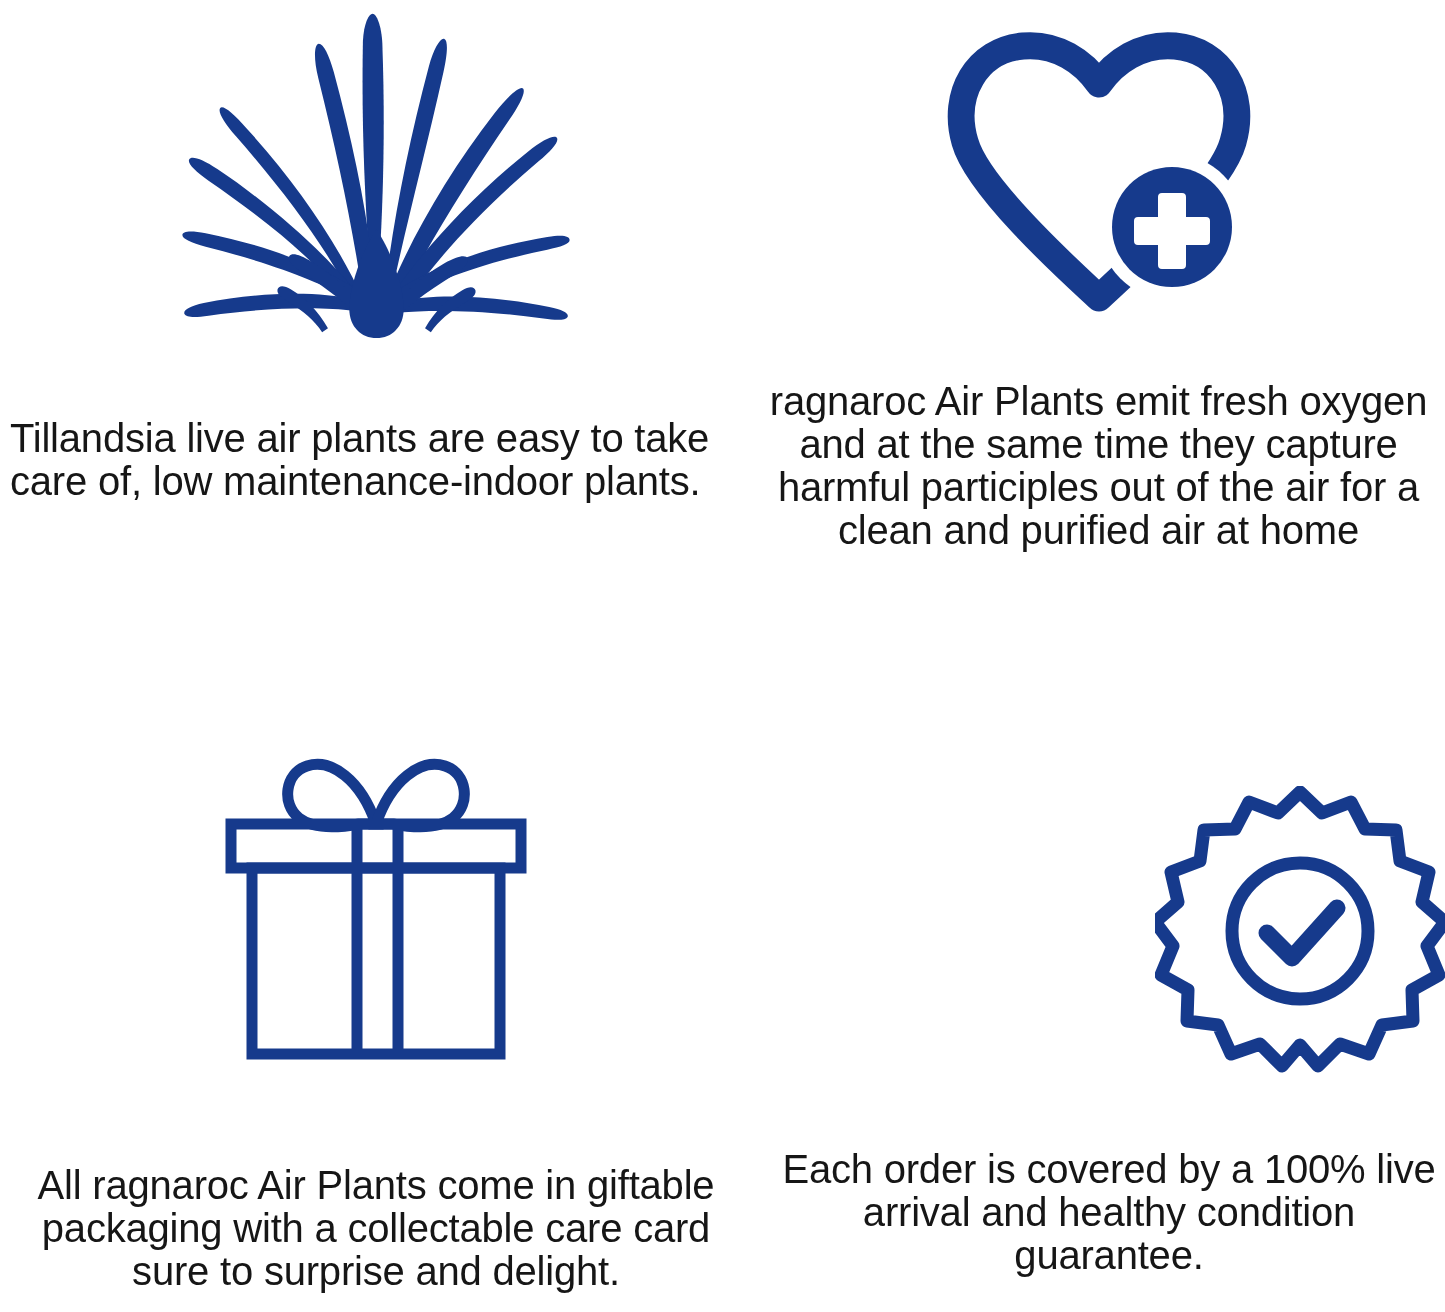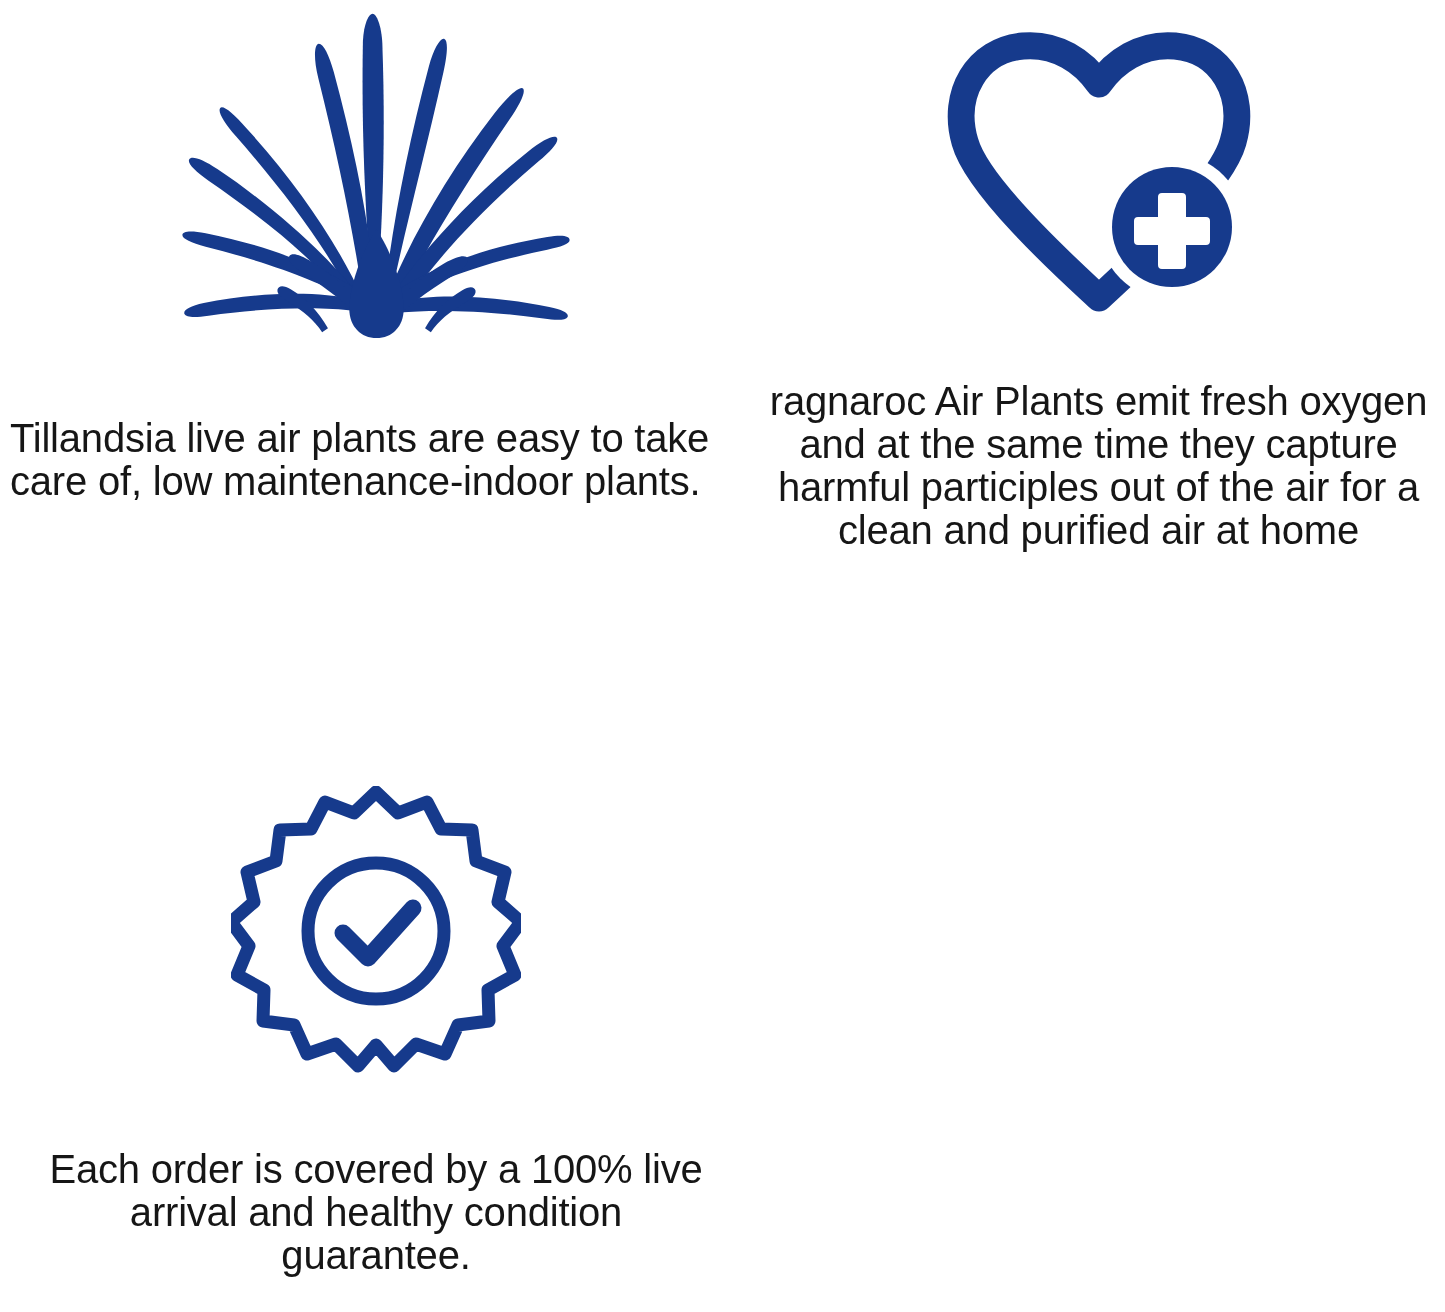--- a/index.html
+++ b/index.html
@@ -30,21 +30,21 @@
     display: flex;
     flex-direction: column;
     align-items: center;
     box-sizing: border-box;
   }
 
   
   .cell-0 { padding-top: 8px; }
   .cell-1 { padding-top: 22px; }
   .cell-2 { padding-top: 96px; }
-  .cell-3 { padding-top: 130px; }
+  .cell-3 { padding-top: 130px; align-items: flex-end; }
 
   .icon-wrap {
     display: flex;
     align-items: center;
     justify-content: center;
     flex: 0 0 auto;
   }
   .cell-0 .icon-wrap { width: 395px; height: 330px; }
   .cell-1 .icon-wrap { width: 320px; height: 300px; }
   .cell-2 .icon-wrap { width: 310px; height: 312px; }
@@ -143,20 +143,40 @@
         </g>
 
         <circle cx="233" cy="205" r="60" fill="#163A8C"></circle>
 
         <path d="M223 171 h20 a4 4 0 0 1 4 4 v20 h20 a4 4 0 0 1 4 4 v20 a4 4 0 0 1 -4 4 h-20 v20 a4 4 0 0 1 -4 4 h-20 a4 4 0 0 1 -4 -4 v-20 h-20 a4 4 0 0 1 -4 -4 v-20 a4 4 0 0 1 4 -4 h20 v-20 a4 4 0 0 1 4 -4 Z" fill="#ffffff"></path>
       </svg>
     </div>
     <div class="feature-text">ragnaroc Air Plants emit fresh oxygen and at the same time they capture harmful participles out of the air for a clean and purified air at home</div>
   </div>
 
+  <div class="feature-cell cell-2">
+    <div class="icon-wrap">
+      <svg viewBox="0 0 310 312" xmlns="http://www.w3.org/2000/svg" aria-hidden="true">
+        <g fill="none" stroke="#163A8C" stroke-width="11" stroke-linejoin="miter" stroke-linecap="butt">
+
+          <path d="M155 72 C140 28 110 6 86 14 C64 21 60 52 78 66 C92 77 116 76 138 72 Z"></path>
+
+          <path d="M155 72 C170 28 200 6 224 14 C246 21 250 52 232 66 C218 77 194 76 172 72 Z"></path>
+
+          <rect x="10" y="72" width="290" height="44"></rect>
+
+          <rect x="31" y="116" width="248" height="186"></rect>
+
+          <line x1="136" y1="72" x2="136" y2="302"></line>
+          <line x1="177" y1="72" x2="177" y2="302"></line>
+        </g>
+      </svg>
+    </div>
+    <div class="feature-text">All ragnaroc Air Plants come in giftable packaging with a collectable care card sure to surprise and delight.</div>
+  </div>
 
   <div class="feature-cell cell-3">
     <div class="icon-wrap">
       <svg viewBox="0 0 290 290" xmlns="http://www.w3.org/2000/svg" aria-hidden="true">
 
         <path d="M145 6
                  L167 27 L196 16 L210 43 L241 44 L245 75 L274 86 L267 116 L290 136
                  L272 160 L284 189 L257 204 L258 235 L227 239 L214 268 L185 258 L163 280
                  L145 259 L127 280 L105 258 L76 268 L63 239 L32 235 L33 204 L6 189
                  L18 160 L0 136 L23 116 L16 86 L45 75 L49 44 L80 43 L94 16 L123 27 Z" fill="none" stroke="#163A8C" stroke-width="13" stroke-linejoin="round"></path>

